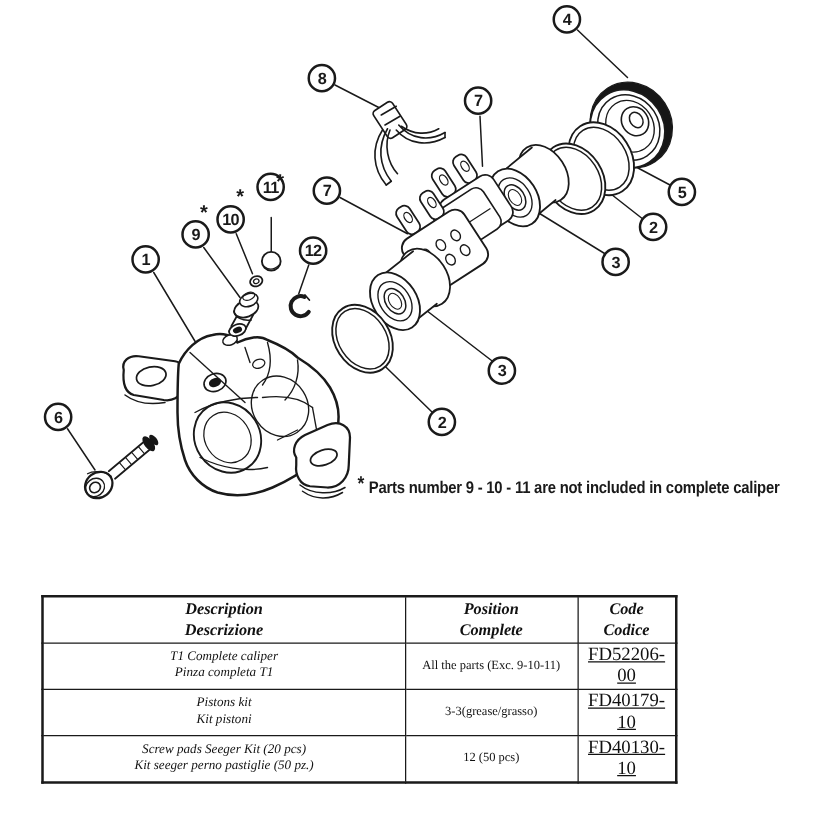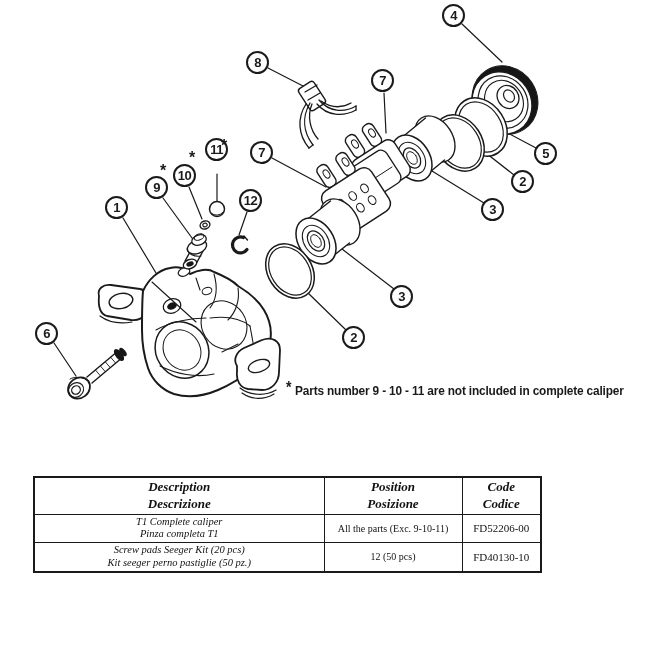--- a/index.html
+++ b/index.html
@@ -15,21 +15,21 @@
   .note .mark{font-size:16px;font-weight:bold;vertical-align:2px;margin-right:4px;}
   .note .txt{font-size:13.5px;font-weight:bold;letter-spacing:-0.2px;}
   table.parts{position:absolute;left:33px;top:476px;width:507px;border-collapse:collapse;
               table-layout:fixed;font-family:"Liberation Serif",serif;color:#111;z-index:5;}
   table.parts td,table.parts th{border:1.5px solid #1a1a1a;text-align:center;vertical-align:middle;
               padding:1px 2px;overflow:hidden;}
   table.parts{border:2px solid #1a1a1a;}
   .hdr{font-size:13px;font-weight:bold;line-height:1.3;}
   .cell2{font-size:10.5px;line-height:1.18;}
   .pos{font-size:10px;}
-  .code{font-size:11px;}
+  .code{font-size:15px;text-decoration:underline;}
   .hrow{height:36px;}
   .brow{height:26px;}
   .brow-last{height:30px;}
   .dline{display:block;font-style:italic;}
 </style>
 </head>
 <body>
 
 <div class="stage">
 
@@ -252,35 +252,43 @@
         <col style="width:79px">
       </colgroup>
     <tbody>
         <tr class="hrow">
       <th class="hdr">
         <span class="dline">Description</span>
         <span class="dline">Descrizione</span>
       </th>
       <th class="hdr">
         <span class="dline">Position</span>
-        <span class="dline">Posizione</span>
+        <span class="dline">Complete</span>
       </th>
       <th class="hdr">
         <span class="dline">Code</span>
         <span class="dline">Codice</span>
       </th>
     </tr>
     <tr class="brow">
       <td class="cell2">
         <span class="dline">T1 Complete caliper</span>
         <span class="dline">Pinza completa T1</span>
       </td>
       <td class="pos">All the parts (Exc. 9-10-11)</td>
       <td class="code">FD52206-00</td>
     </tr>
+    <tr class="brow">
+      <td class="cell2">
+        <span class="dline">Pistons kit</span>
+        <span class="dline">Kit pistoni</span>
+      </td>
+      <td class="pos">3-3(grease/grasso)</td>
+      <td class="code">FD40179-10</td>
+    </tr>
     <tr class="brow-last">
       <td class="cell2">
         <span class="dline">Screw pads Seeger Kit  (20 pcs)</span>
         <span class="dline">Kit seeger perno pastiglie (50 pz.)</span>
       </td>
       <td class="pos">12 (50 pcs)</td>
       <td class="code">FD40130-10</td>
     </tr>
   </tbody>
     </table>

